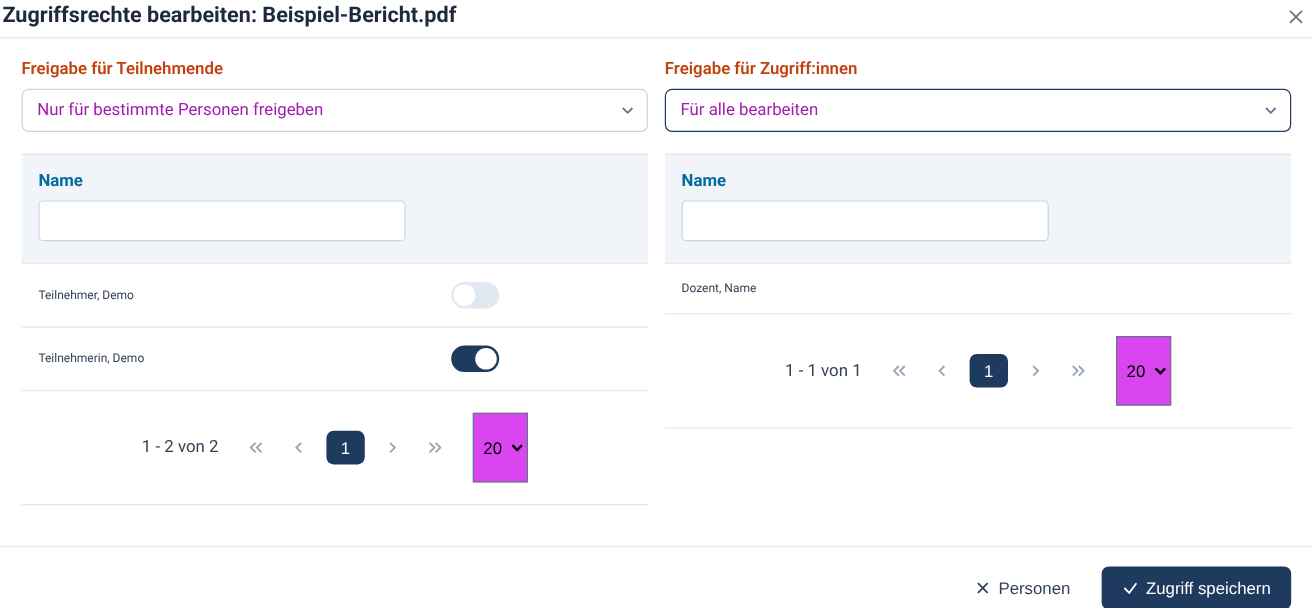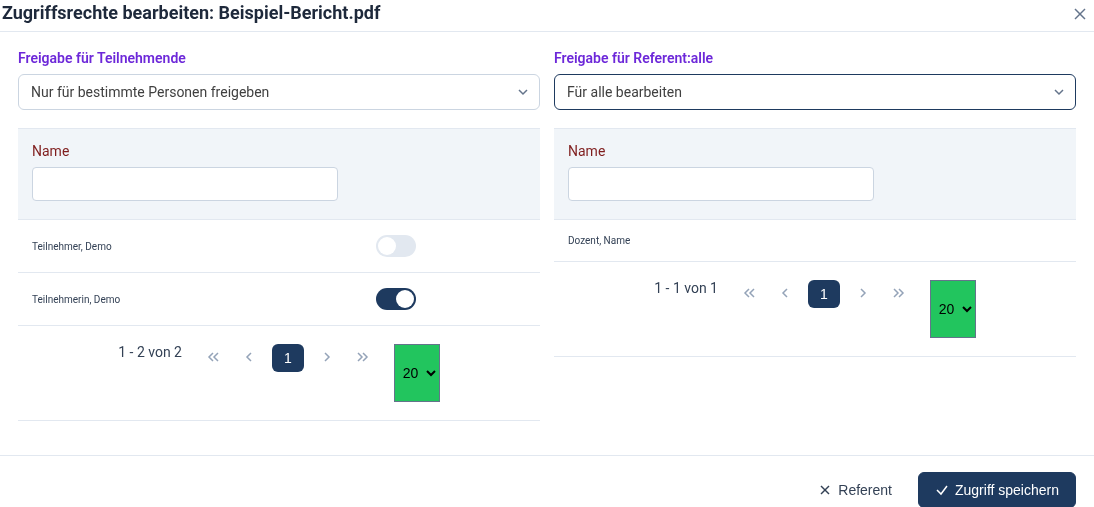--- a/index.html
+++ b/index.html
@@ -32,55 +32,55 @@
     }
     .modal-body {
       display: flex;
       gap: 14px;
       padding: 18px 18px 0 18px;
     }
     .panel { flex: 1; }
     .panel-label {
       font-size: 14px;
       font-weight: 600;
-      color: #6d28d9;
+      color: #c2410c;
       margin-bottom: 8px;
     }
     .select-wrap { position: relative; margin-bottom: 18px; }
     .custom-select {
       width: 100%;
       padding: 9px 32px 9px 12px;
       font-size: 14px;
       border: 1px solid #cbd5e1;
       border-radius: 6px;
       background: #fff;
       appearance: none;
       cursor: pointer;
-      color: #404040;
+      color: #a21caf;
     }
     .select-wrap.active .custom-select { border-color: #1e3a5f; }
     .chevron-icon {
       position: absolute;
       right: 10px;
       top: 50%;
       transform: translateY(-50%);
       pointer-events: none;
       color: #64748b;
     }
     .filter-header {
       background: #f1f5f9;
       padding: 14px 14px 18px 14px;
       border-top: 1px solid #e2e8f0;
       border-bottom: 1px solid #e2e8f0;
     }
     .filter-header .col-label {
       font-size: 14px;
-      font-weight: 400;
+      font-weight: 700;
       margin-bottom: 8px;
-      color: #7f1d1d;
+      color: #0369a1;
     }
     .filter-input {
       width: 62%;
       padding: 8px 10px;
       font-size: 14px;
       border: 1px solid #cbd5e1;
       border-radius: 4px;
       background: #fff;
     }
     .list-row {
@@ -111,21 +111,21 @@
       width: 18px;
       height: 18px;
       border-radius: 50%;
       background: #fff;
       transition: left .2s;
     }
     .toggle.off .knob { left: 2px; }
     .toggle.on .knob { left: 20px; }
     .pagination {
       display: flex;
-      align-items: flex-start;
+      align-items: center;
       justify-content: center;
       gap: 10px;
       padding: 18px 14px;
       border-bottom: 1px solid #e2e8f0;
     }
     .page-info { color: #334155; font-size: 14px; margin-right: 8px; }
     .page-nav {
       background: none;
       border: none;
       color: #94a3b8;
@@ -141,21 +141,21 @@
       border-radius: 6px;
       padding: 6px 12px;
       font-size: 14px;
       font-weight: 500;
       min-width: 30px;
     }
     .page-size-select {
       padding: 19px 4px;
       font-size: 14px;
       border: 1px solid #64748b;
-      background: #22c55e;
+      background: #d946ef;
       margin-left: 8px;
     }
     .modal-footer {
       border-top: 1px solid #e2e8f0;
       padding: 16px 18px;
       display: flex;
       justify-content: flex-end;
       gap: 12px;
       margin-top: 34px;
     }
@@ -251,21 +251,21 @@
               <polyline points="7 3 11 7 7 11"></polyline>
             </svg>
         </button>
         <select class="page-size-select">
           <option>20</option>
         </select>
       </div>
     </div>
 
     <div class="panel">
-      <div class="panel-label">Freigabe für Referent:alle</div>
+      <div class="panel-label">Freigabe für Zugriff:innen</div>
       <div class="select-wrap active">
         <div class="custom-select">Für alle bearbeiten</div>
         <svg class="chevron-icon" width="14" height="14" viewBox="0 0 14 14" fill="none" stroke="currentColor" stroke-width="1.5">
             <polyline points="3 5 7 9 11 5"></polyline>
           </svg>
       </div>
 
       <div class="filter-header">
         <div class="col-label">Name</div>
         <input type="text" class="filter-input" style="">
@@ -306,21 +306,21 @@
       </div>
     </div>
   </div>
 
   <div class="modal-footer">
     <button class="btn-secondary">
       <svg width="14" height="14" viewBox="0 0 14 14" fill="none" stroke="currentColor" stroke-width="1.5">
           <line x1="3" y1="3" x2="11" y2="11"></line>
           <line x1="11" y1="3" x2="3" y2="11"></line>
         </svg>
-      <span>Referent</span>
+      <span>Personen</span>
     </button>
     <button class="btn-primary">
       <svg width="14" height="14" viewBox="0 0 14 14" fill="none" stroke="currentColor" stroke-width="1.5">
           <polyline points="2 7 6 11 12 3"></polyline>
         </svg>
       <span>Zugriff speichern</span>
     </button>
   </div>
 </div>
 

